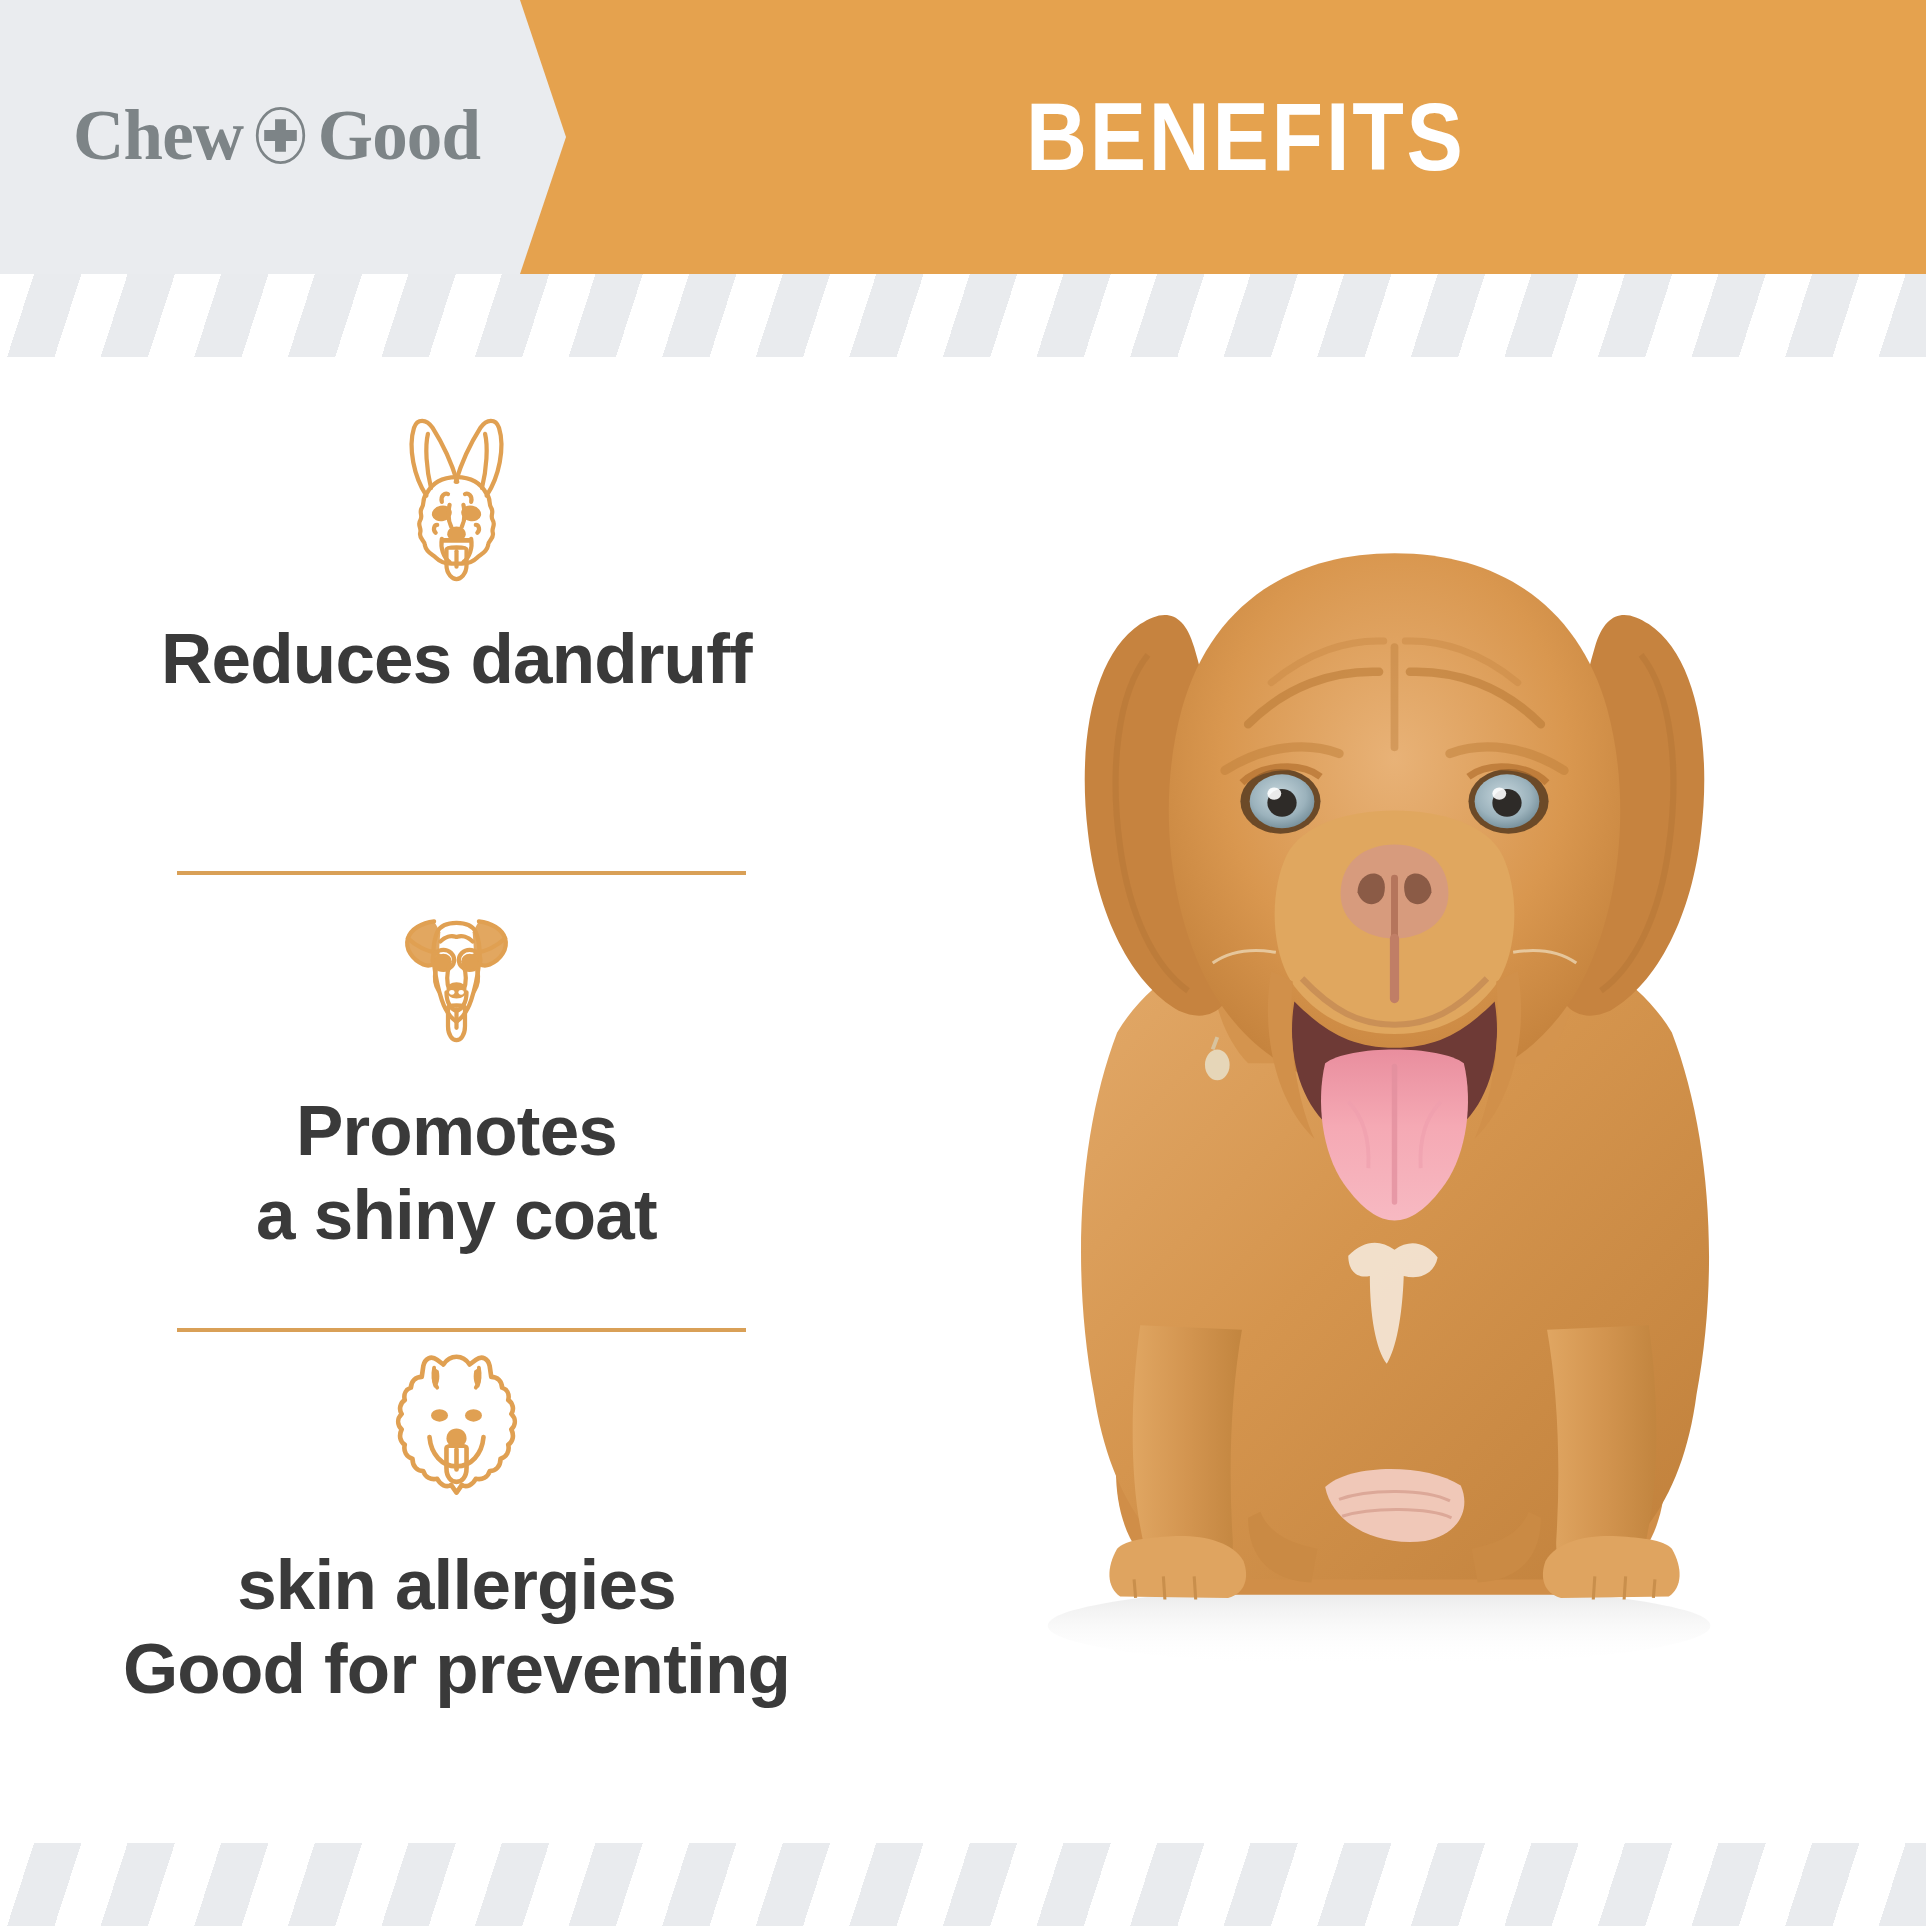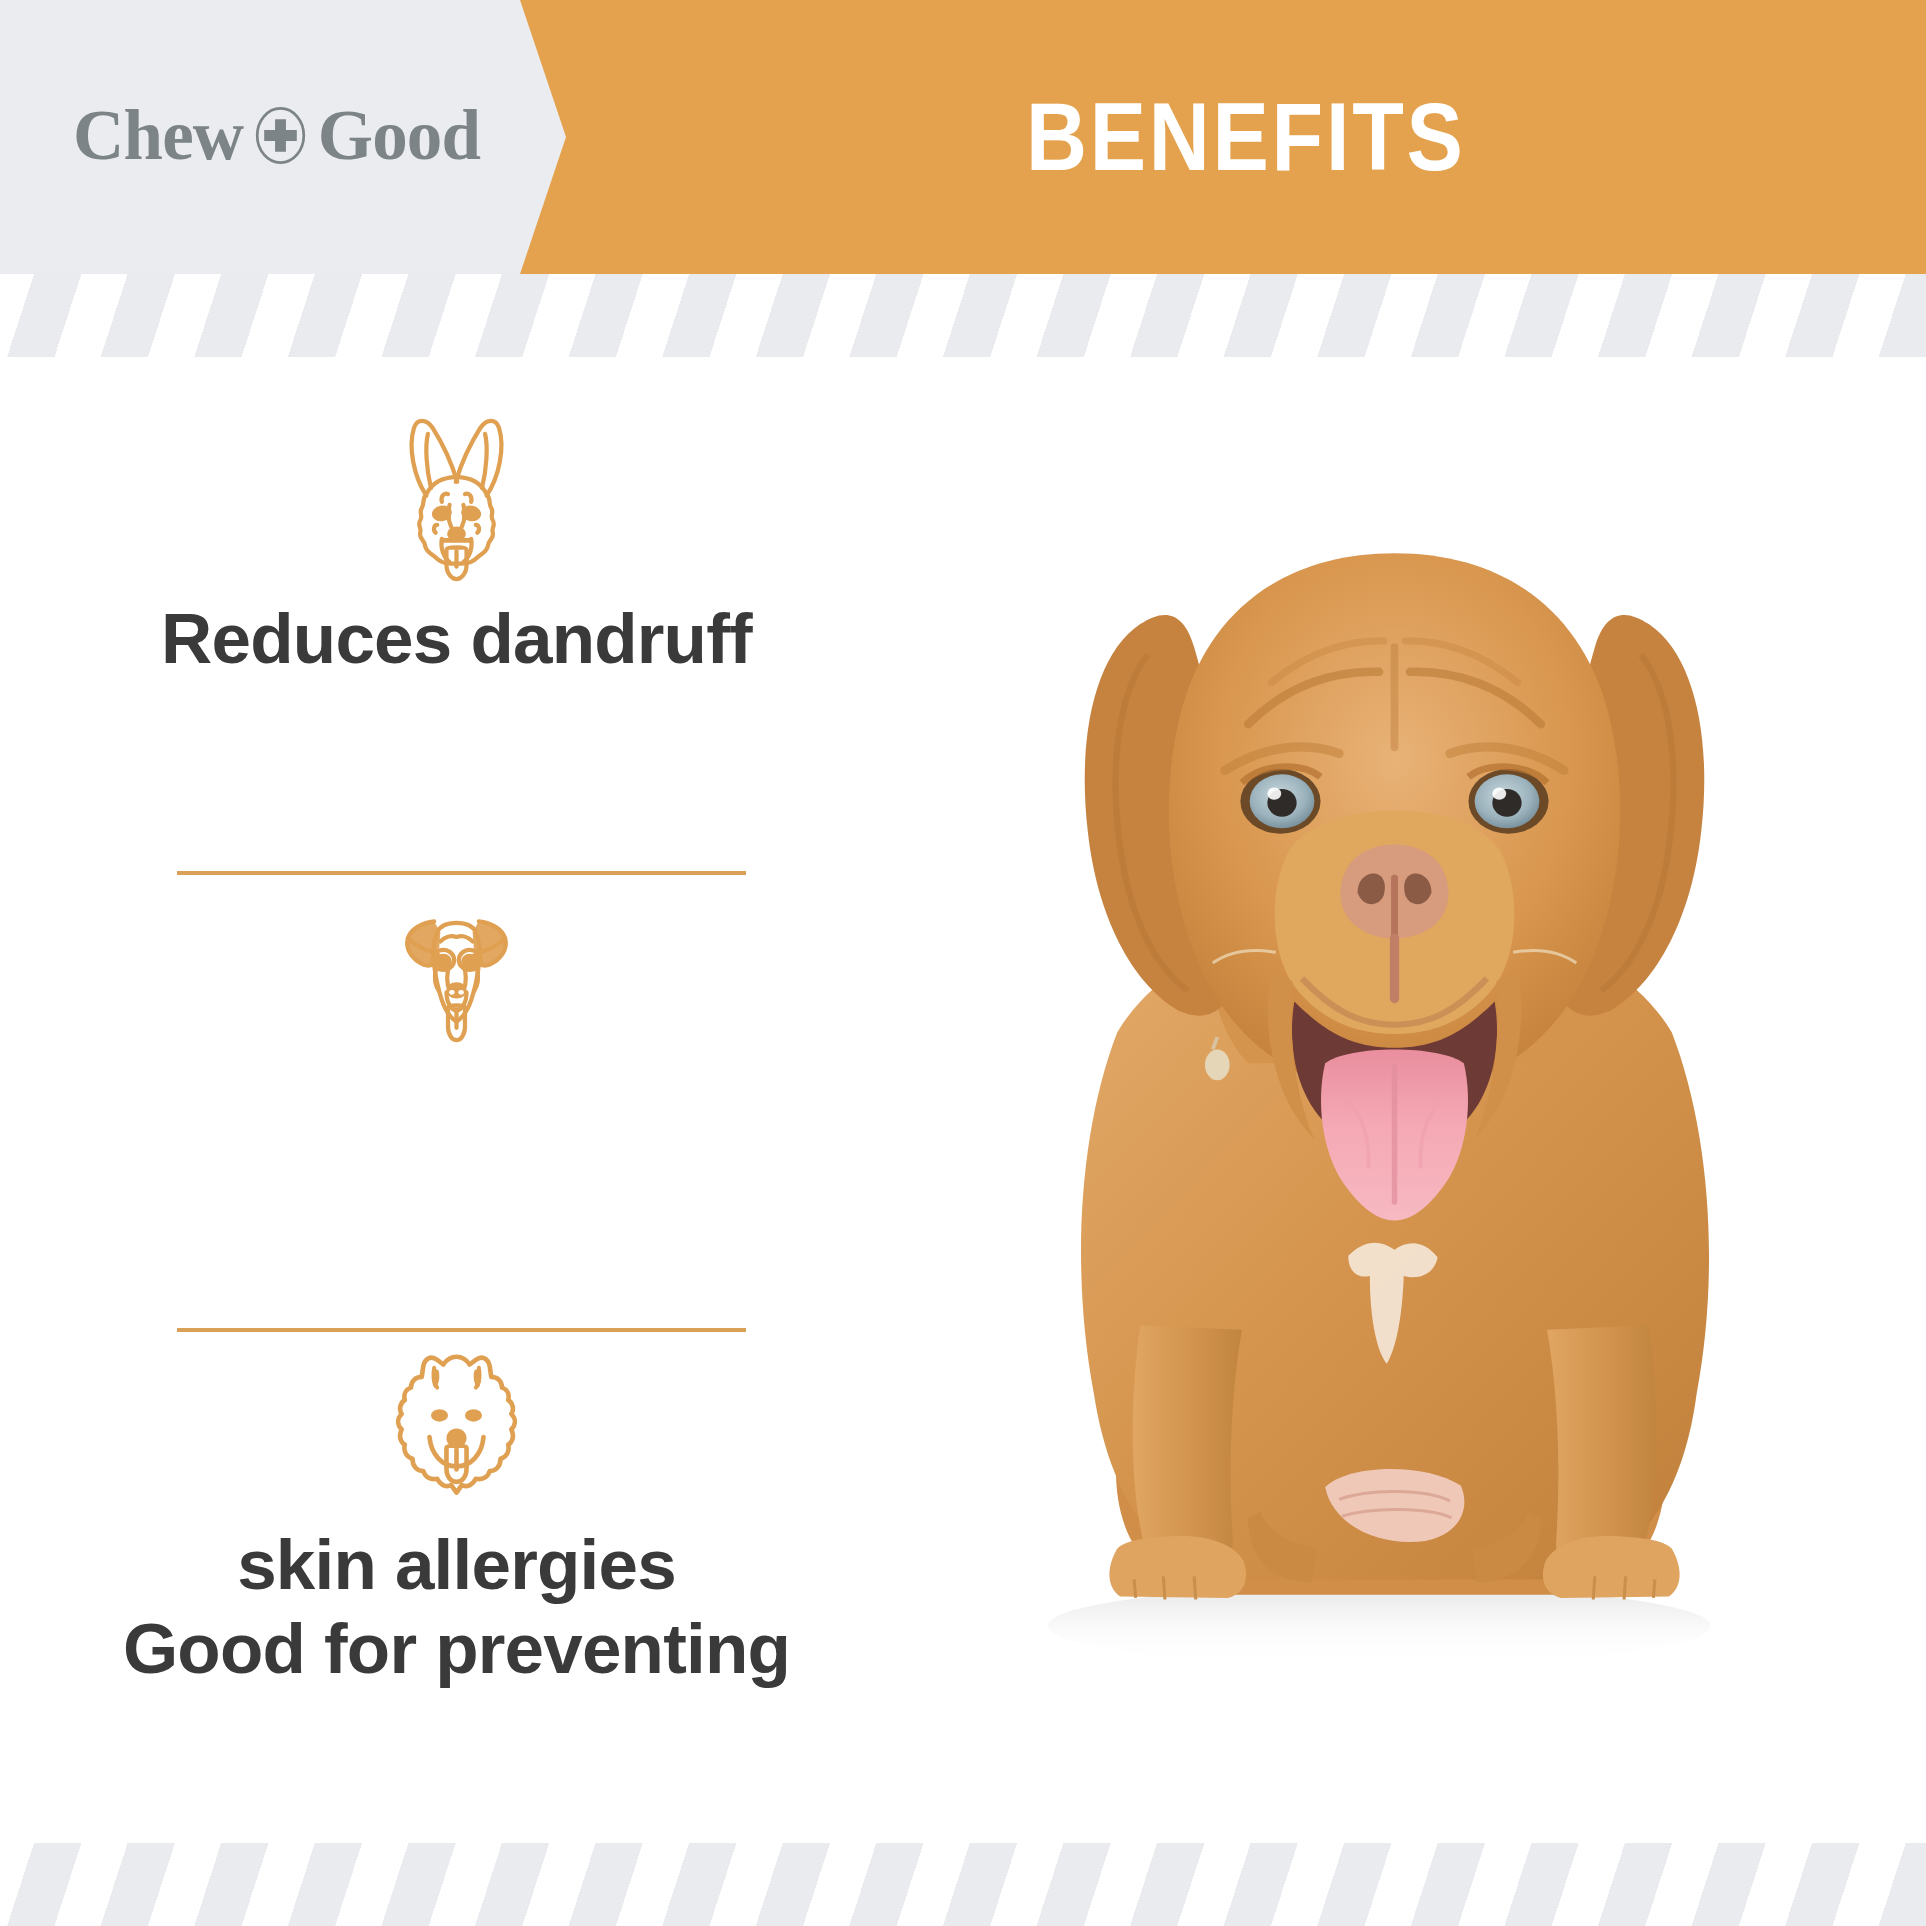--- a/index.html
+++ b/index.html
@@ -122,20 +122,21 @@
   .benefit-icon {
     width: 851px;
     height: 196px;
     display: flex;
     align-items: center;
     justify-content: center;
   }
   .benefit-icon svg { display: block; }
 
   .benefit-text {
+    margin-top: 20px;
     font-family: "Liberation Sans Narrow", "Liberation Sans", sans-serif;
     font-weight: bold;
     font-size: 71px;
     line-height: 1.18;
     color: #3A3A3A;
     letter-spacing: -0.8px;
     padding: 0 46px;
   }
 
   .divider {
@@ -265,20 +266,24 @@
           <path d="M134 116 C138 128 138 140 134 150"></path>
           <path d="M112 152 C112 166 118 174 125 176 C132 174 138 166 138 152"></path>
 
           <path d="M112 150 C112 143 118 139 125 139 C132 139 138 143 138 150 C138 156 132 160 125 160 C118 160 112 156 112 150 Z" fill="#E0A052" stroke="none"></path>
           <ellipse cx="119" cy="152" rx="3.5" ry="3" fill="#ffffff" stroke="none"></ellipse>
           <ellipse cx="131" cy="152" rx="3.5" ry="3" fill="#ffffff" stroke="none"></ellipse>
 
           <path d="M114 172 C114 168 136 168 136 172 L136 196 C136 208 130 214 125 214 C120 214 114 208 114 196 Z"></path>
           <path d="M125 174 L125 198"></path>
         </svg>
+      </div>
+      <div class="benefit-text">
+        <div>Promotes</div>
+        <div>a shiny coat</div>
       </div>
     </div>
 
     <div class="divider divider-2"></div>
 
     <div class="benefit benefit-3">
       <div class="benefit-icon">
         <svg width="193" height="193" viewBox="0 0 250 250" fill="none" stroke="#E0A052" stroke-width="6" stroke-linecap="round" stroke-linejoin="round">
 
           <path d="M125 36

